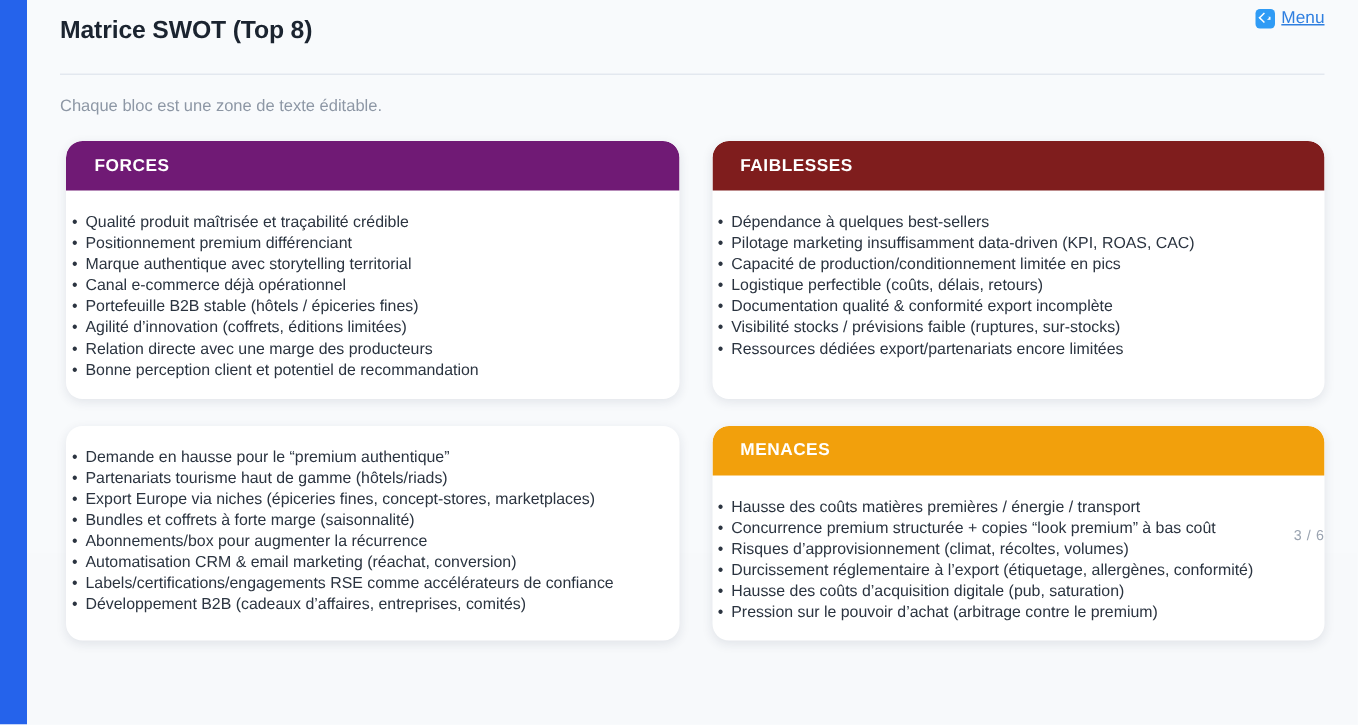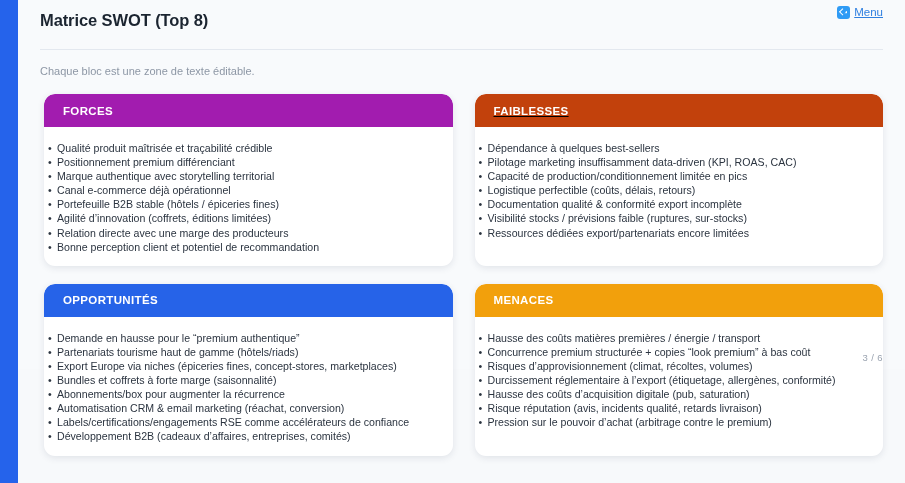--- a/index.html
+++ b/index.html
@@ -155,22 +155,22 @@
     white-space: nowrap;
   }
   .bullet-item::before {
     content: "\2022";
     position: absolute;
     left: 0;
     color: #2b3440;
   }
 
   
-  .theme-strengths     { background: #a21caf; }
-  .theme-weaknesses    { background: #c2410c; text-decoration: underline; }
+  .theme-strengths     { background: #701a75; }
+  .theme-weaknesses    { background: #7f1d1d; }
   .theme-opportunities { background: #2663e8; }
   .theme-threats       { background: #f2a00c; }
 
   
   .page-indicator {
     position: absolute;
     right: 22px;
     bottom: 6px;
     font-size: 9.5px;
     color: #9aa3b0;
@@ -228,23 +228,20 @@
           <li class="bullet-item">Capacité de production/conditionnement limitée en pics</li>
           <li class="bullet-item">Logistique perfectible (coûts, délais, retours)</li>
           <li class="bullet-item">Documentation qualité &amp; conformité export incomplète</li>
           <li class="bullet-item">Visibilité stocks / prévisions faible (ruptures, sur-stocks)</li>
           <li class="bullet-item">Ressources dédiées export/partenariats encore limitées</li>
         </ul>
       </div>
     </div>
 
     <div class="card">
-      <div class="card-header theme-opportunities">
-        <span class="card-header-label">OPPORTUNITÉS</span>
-      </div>
       <div class="card-body">
         <ul class="bullet-list">
           <li class="bullet-item">Demande en hausse pour le “premium authentique”</li>
           <li class="bullet-item">Partenariats tourisme haut de gamme (hôtels/riads)</li>
           <li class="bullet-item">Export Europe via niches (épiceries fines, concept-stores, marketplaces)</li>
           <li class="bullet-item">Bundles et coffrets à forte marge (saisonnalité)</li>
           <li class="bullet-item">Abonnements/box pour augmenter la récurrence</li>
           <li class="bullet-item">Automatisation CRM &amp; email marketing (réachat, conversion)</li>
           <li class="bullet-item">Labels/certifications/engagements RSE comme accélérateurs de confiance</li>
           <li class="bullet-item">Développement B2B (cadeaux d’affaires, entreprises, comités)</li>
@@ -256,21 +253,20 @@
       <div class="card-header theme-threats">
         <span class="card-header-label">MENACES</span>
       </div>
       <div class="card-body">
         <ul class="bullet-list">
           <li class="bullet-item">Hausse des coûts matières premières / énergie / transport</li>
           <li class="bullet-item">Concurrence premium structurée + copies “look premium” à bas coût</li>
           <li class="bullet-item">Risques d’approvisionnement (climat, récoltes, volumes)</li>
           <li class="bullet-item">Durcissement réglementaire à l’export (étiquetage, allergènes, conformité)</li>
           <li class="bullet-item">Hausse des coûts d’acquisition digitale (pub, saturation)</li>
-          <li class="bullet-item">Risque réputation (avis, incidents qualité, retards livraison)</li>
           <li class="bullet-item">Pression sur le pouvoir d’achat (arbitrage contre le premium)</li>
         </ul>
       </div>
     </div>
 
   </div>
 
   <div class="page-indicator">3 / 6</div>
 
 </div>

